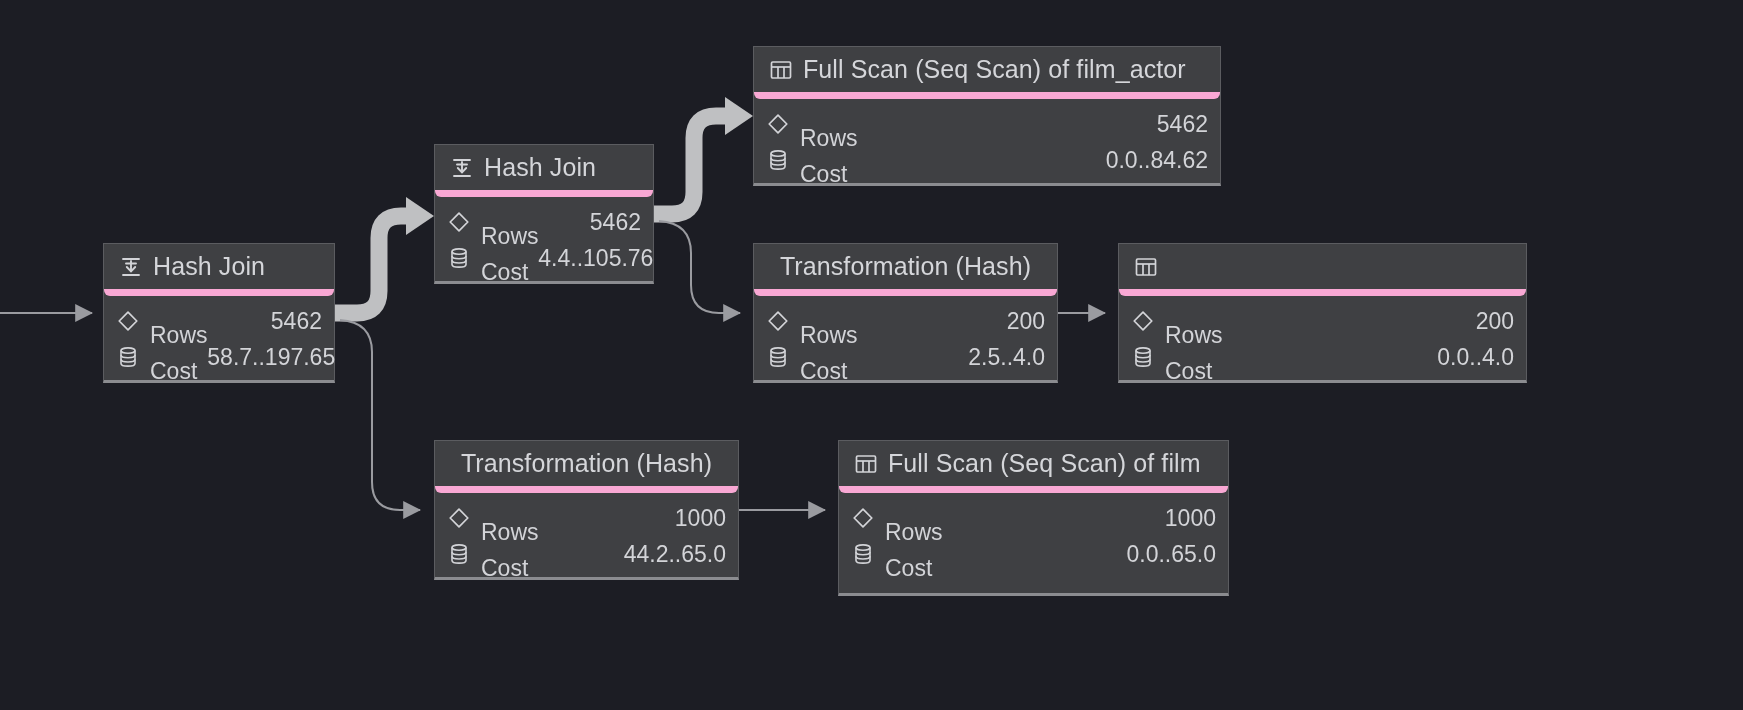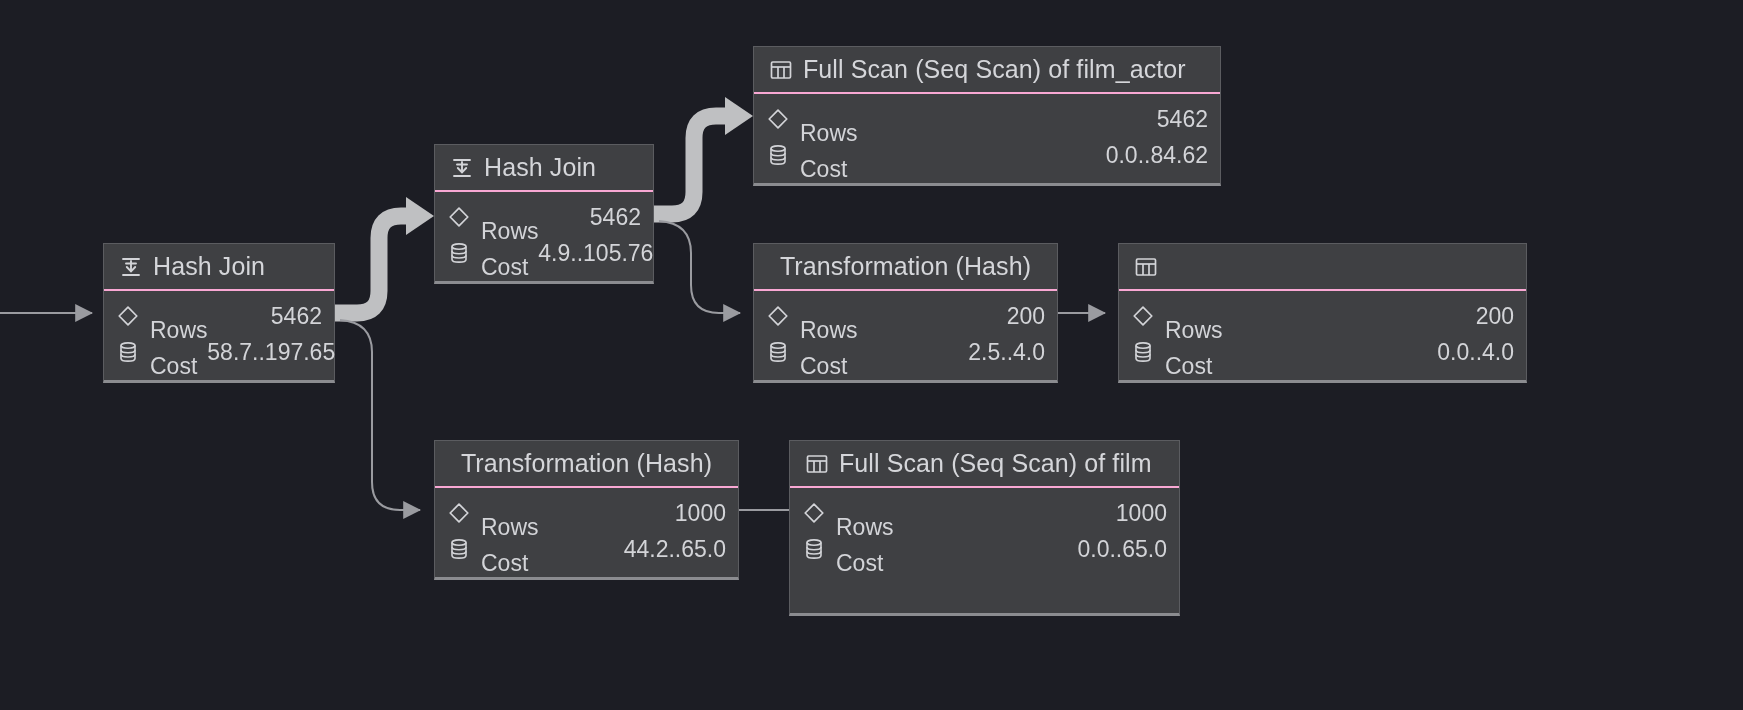--- a/index.html
+++ b/index.html
@@ -35,25 +35,26 @@
     box-sizing: border-box;
     color: #d3d4d8;
   }
   .node-header {
     display: flex;
     align-items: center;
     justify-content: center;
     gap: 9px;
     height: 45px;
     padding: 0 14px;
-    border-bottom: 2px solid #f9a8d4;
+    border-bottom: 7px solid #f9a8d4;
     font-size: 25px;
     letter-spacing: 0.1px;
     white-space: nowrap;
     color: #d5d6da;
+    border-radius: 6px;
   }
   .node-header.with-icon {
     justify-content: flex-start;
   }
   .node-body {
     padding: 7px 12px 18px 12px;
   }
   .row {
     display: flex;
     align-items: center;
@@ -189,21 +190,21 @@
         <div class="row">
           <span class="row-icon">
             <svg width="24" height="24" viewBox="0 0 24 24" fill="none" stroke="#d3d4d8" stroke-width="1.6">
               <ellipse cx="12" cy="5.6" rx="7" ry="2.7"></ellipse>
               <path d="M5,5.6 L5,18.4 C5,19.9 8.1,21.1 12,21.1 C15.9,21.1 19,19.9 19,18.4 L19,5.6"></path>
               <path d="M5,10.1 C5,11.6 8.1,12.8 12,12.8 C15.9,12.8 19,11.6 19,10.1"></path>
               <path d="M5,14.3 C5,15.8 8.1,17 12,17 C15.9,17 19,15.8 19,14.3"></path>
             </svg>
           </span>
           <span class="label">Cost</span>
-          <span class="value">4.9..105.76</span>
+          <span class="value">4.4..105.76</span>
         </div>
       </div>
     </div>
     <div class="node" style="left: 753px; top: 46px; width: 468px; height: 140px;">
       <div class="node-header with-icon">
         <span class="hdr-icon">
           <svg width="24" height="24" viewBox="0 0 24 24" fill="none" stroke="#d3d4d8" stroke-width="1.7">
             <rect x="2.5" y="4" width="19" height="16" rx="1.2"></rect>
             <line x1="2.5" y1="9" x2="21.5" y2="9"></line>
             <line x1="9" y1="9" x2="9" y2="20"></line>
@@ -320,21 +321,21 @@
               <path d="M5,5.6 L5,18.4 C5,19.9 8.1,21.1 12,21.1 C15.9,21.1 19,19.9 19,18.4 L19,5.6"></path>
               <path d="M5,10.1 C5,11.6 8.1,12.8 12,12.8 C15.9,12.8 19,11.6 19,10.1"></path>
               <path d="M5,14.3 C5,15.8 8.1,17 12,17 C15.9,17 19,15.8 19,14.3"></path>
             </svg>
           </span>
           <span class="label">Cost</span>
           <span class="value">44.2..65.0</span>
         </div>
       </div>
     </div>
-    <div class="node" style="left: 789px; top: 440px; width: 391px; height: 176px;">
+    <div class="node" style="left: 838px; top: 440px; width: 391px; height: 156px;">
       <div class="node-header with-icon">
         <span class="hdr-icon">
           <svg width="24" height="24" viewBox="0 0 24 24" fill="none" stroke="#d3d4d8" stroke-width="1.7">
             <rect x="2.5" y="4" width="19" height="16" rx="1.2"></rect>
             <line x1="2.5" y1="9" x2="21.5" y2="9"></line>
             <line x1="9" y1="9" x2="9" y2="20"></line>
             <line x1="15" y1="9" x2="15" y2="20"></line>
           </svg>
         </span>
         <span>Full Scan (Seq Scan) of film</span>

